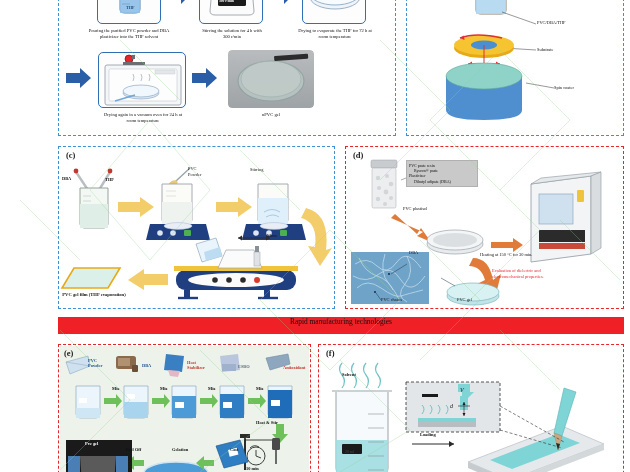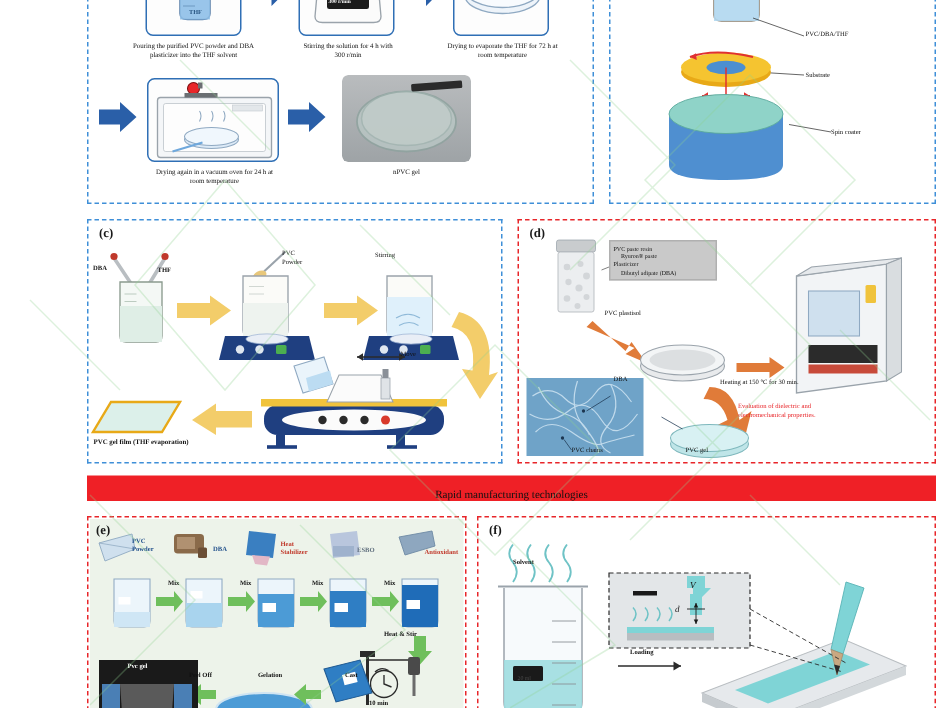--- a/index.html
+++ b/index.html
@@ -21,21 +21,21 @@
   .lblred{position:absolute;font-size:4.4px;color:#e8262a;line-height:1.3;z-index:22;}
 
   .box{position:absolute;box-sizing:border-box;border:1px solid #2f6fb5;border-radius:5px;background:#fdfdfd;}
   .photo{position:absolute;border-radius:4px;overflow:hidden;}
 
   
   .arrR{position:absolute;z-index:20;}
   svg{display:block;overflow:visible;}
 
   .banner{position:absolute;left:58px;top:317px;width:566px;height:17px;background:#ef2026;
-          display:flex;align-items:flex-end;justify-content:center;z-index:30;}
+          display:flex;align-items:flex-start;justify-content:center;z-index:30;}
   .banner span{font-size:7.4px;color:#111;font-family:"Liberation Serif",serif;}
 
   .tinytxt{position:absolute;font-size:3.9px;color:#111;z-index:23;white-space:nowrap;}
   .greybox{position:absolute;background:#c9c9c9;border:.5px solid #b0b0b0;font-size:4px;
            line-height:1.35;padding:1.5px 2px;color:#111;z-index:22;}
 </style>
 </head>
 <body>
 
 <div id="fig">

